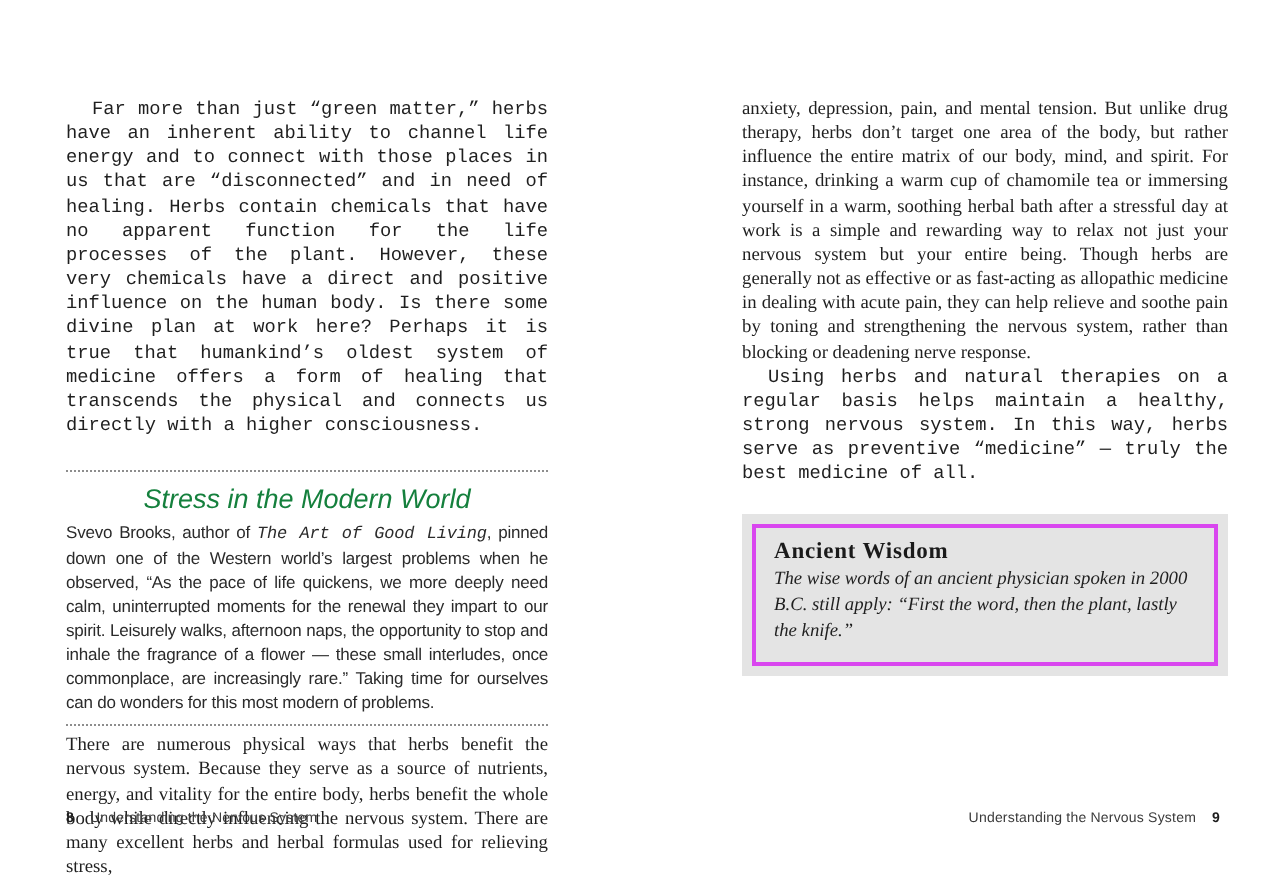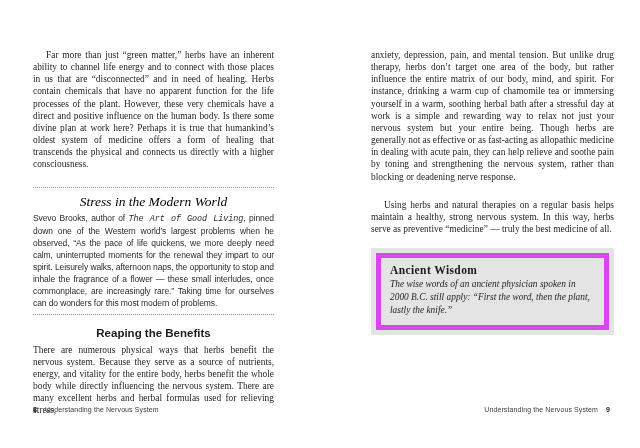--- a/index.html
+++ b/index.html
@@ -15,38 +15,38 @@
     .col-left  { left: 33px;  width: 241px; }
     .col-right { left: 371px; width: 243px; }
 
     .para {
       font-family: "Liberation Serif", serif;
       font-size: 9.4px;
       line-height: 12.15px;
       text-align: justify;
       color: #1f1f1f;
     }
-    .indent { text-indent: 13px; }
+    .indent { text-indent: 13px; font-family: Liberation Mono, monospace; }
 
     .rule {
       border-top: 1px dotted #8d8d8d;
       height: 0;
     }
     .rule-top { margin-top: 16px; }
     .rule-bottom { margin-top: 5px; }
 
     .sidebar-title {
-      font-family: Liberation Serif, serif;
+      font-family: Liberation Sans, sans-serif;
       font-style: italic;
       font-weight: normal;
       font-size: 13.5px;
       line-height: 16px;
       text-align: center;
       margin-top: 6px;
-      color: #000000;
+      color: #15803d;
     }
     .sidebar-text {
       font-family: "Liberation Sans", sans-serif;
       font-size: 8.5px;
       line-height: 12px;
       letter-spacing: -0.1px;
       text-align: justify;
       color: #2b2b2b;
       margin-top: 2px;
     }
@@ -55,29 +55,29 @@
     .section-heading {
       font-family: "Liberation Sans", sans-serif;
       font-weight: bold;
       font-size: 11.5px;
       line-height: 14px;
       text-align: center;
       color: #1c1c1c;
       margin-top: 11px;
     }
     .after-heading { margin-top: 4px; }
-    .para-gap { margin-top: 16px; }
+    .para-gap { margin-top: 0; }
 
     .wisdom-box {
       margin-top: 13px;
       background: #e4e4e4;
       padding: 5px;
     }
     .wisdom-inner {
-      border: 5px solid #d946ef;
+      border: 2px solid #d946ef;
       padding: 5px 9px 8px 9px;
     }
     .wisdom-title {
       font-family: "Liberation Serif", serif;
       font-weight: bold;
       font-size: 11.5px;
       line-height: 14px;
       letter-spacing: 0.4px;
       color: #1a1a1a;
     }
@@ -114,21 +114,20 @@
     <p class="para indent">Far more than just “green matter,” herbs have an inherent ability to channel life energy and to connect with those places in us that are “disconnected” and in need of healing. Herbs contain chemicals that have no apparent function for the life processes of the plant. However, these very chemicals have a direct and positive influence on the human body. Is there some divine plan at work here? Perhaps it is true that humankind’s oldest system of medicine offers a form of healing that transcends the physical and connects us directly with a higher consciousness.</p>
 
     <div class="rule rule-top"></div>
 
     <h2 class="sidebar-title">Stress in the Modern World</h2>
 
     <p class="sidebar-text"><span>Svevo Brooks, author of </span><span class="book">The Art of Good Living</span><span>, pinned down one of the Western world’s largest problems when he observed, “As the pace of life quickens, we more deeply need calm, uninterrupted moments for the renewal they impart to our spirit. Leisurely walks, afternoon naps, the opportunity to stop and inhale the fragrance of a flower — these small interludes, once commonplace, are increasingly rare.” Taking time for ourselves can do wonders for this most modern of problems.</span></p>
 
     <div class="rule rule-bottom"></div>
 
-    <h2 class="section-heading">Reaping the Benefits</h2>
 
     <p class="para after-heading">There are numerous physical ways that herbs benefit the nervous system. Because they serve as a source of nutrients, energy, and vitality for the entire body, herbs benefit the whole body while directly influencing the nervous system. There are many excellent herbs and herbal formulas used for relieving stress,</p>
   </section>
 
   <section class="col col-right">
     <p class="para">anxiety, depression, pain, and mental tension. But unlike drug therapy, herbs don’t target one area of the body, but rather influence the entire matrix of our body, mind, and spirit. For instance, drinking a warm cup of chamomile tea or immersing yourself in a warm, soothing herbal bath after a stressful day at work is a simple and rewarding way to relax not just your nervous system but your entire being. Though herbs are generally not as effective or as fast-acting as allopathic medicine in dealing with acute pain, they can help relieve and soothe pain by toning and strengthening the nervous system, rather than blocking or deadening nerve response.</p>
 
     <p class="para indent para-gap">Using herbs and natural therapies on a regular basis helps maintain a healthy, strong nervous system. In this way, herbs serve as preventive “medicine” — truly the best medicine of all.</p>
 
     <div class="wisdom-box">

